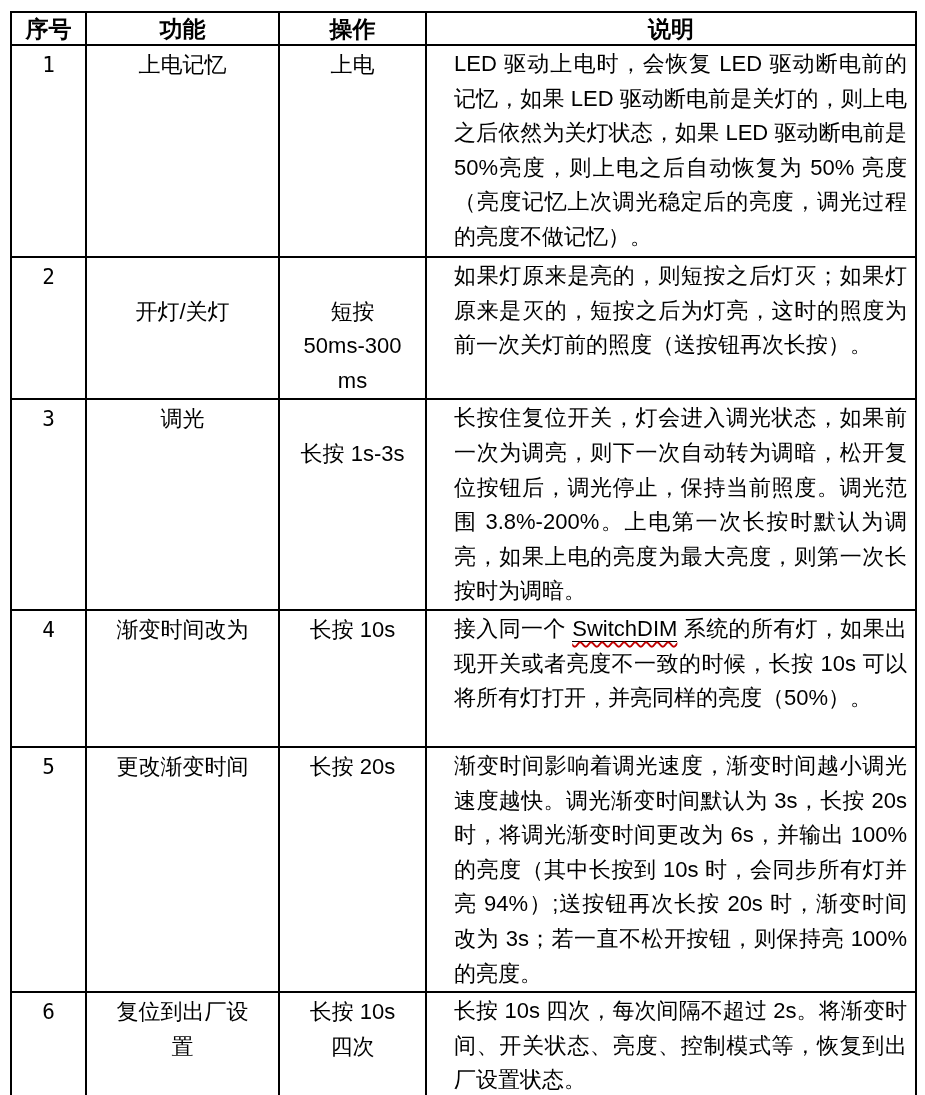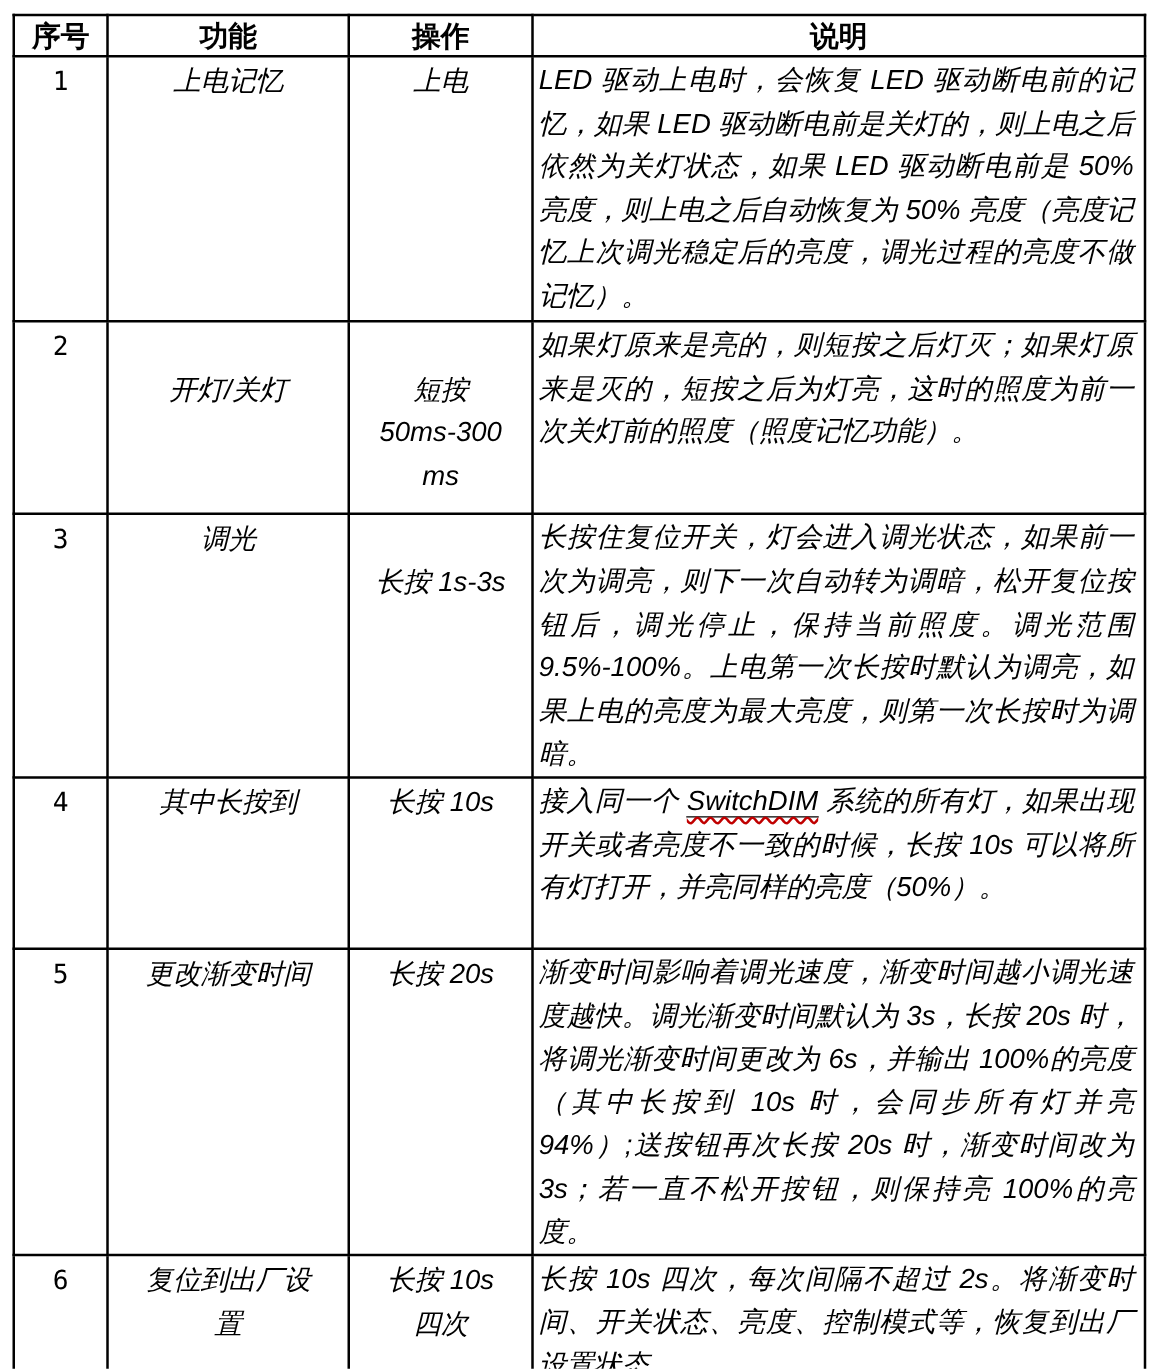--- a/index.html
+++ b/index.html
@@ -67,28 +67,26 @@
   td.cell-num {
     text-align: center;
     font-family: "DejaVu Sans Mono", "Liberation Sans", monospace;
     font-size: 21px;
     padding-top: 2px;
   }
   td.cell-func,
   td.cell-op {
     text-align: center;
     white-space: pre-line;
-    padding: 2px 4px 12px 4px;
-    font-style: italic;
+    padding: 2px 4px 0 4px;
   }
   td.cell-desc {
     text-align: justify;
     text-justify: inter-character;
-    padding: 1px 8px 0 4px;
-    font-style: italic;
+    padding: 1px 8px 0 27px;
   }
   
   .hl-word {
     border-bottom: 1.5px solid #000000;
     margin-top: 44px;
   }
   .hl-word .squiggle {
     text-decoration: underline wavy #c00000 1.5px;
     text-decoration-skip-ink: none;
     text-underline-offset: 5px;
@@ -122,32 +120,32 @@
           <td class="cell-desc">LED 驱动上电时，会恢复 LED 驱动断电前的记忆，如果 LED 驱动断电前是关灯的，则上电之后依然为关灯状态，如果 LED 驱动断电前是 50%亮度，则上电之后自动恢复为 50% 亮度（亮度记忆上次调光稳定后的亮度，调光过程的亮度不做记忆）。</td>
         </tr>
         <tr>
           <td class="cell-num">2</td>
           <td class="cell-func">
 开灯/关灯</td>
           <td class="cell-op">
 短按
 50ms-300
 ms</td>
-          <td class="cell-desc">如果灯原来是亮的，则短按之后灯灭；如果灯原来是灭的，短按之后为灯亮，这时的照度为前一次关灯前的照度（照度记忆功能）。</td>
+          <td class="cell-desc">如果灯原来是亮的，则短按之后灯灭；如果灯原来是灭的，短按之后为灯亮，这时的照度为前一次关灯前的照度（送按钮再次长按）。</td>
         </tr>
         <tr>
           <td class="cell-num">3</td>
           <td class="cell-func">调光</td>
           <td class="cell-op">
 长按 1s-3s</td>
-          <td class="cell-desc">长按住复位开关，灯会进入调光状态，如果前一次为调亮，则下一次自动转为调暗，松开复位按钮后，调光停止，保持当前照度。调光范围 9.5%-100%。上电第一次长按时默认为调亮，如果上电的亮度为最大亮度，则第一次长按时为调暗。</td>
+          <td class="cell-desc">长按住复位开关，灯会进入调光状态，如果前一次为调亮，则下一次自动转为调暗，松开复位按钮后，调光停止，保持当前照度。调光范围 3.8%-200%。上电第一次长按时默认为调亮，如果上电的亮度为最大亮度，则第一次长按时为调暗。</td>
         </tr>
         <tr>
           <td class="cell-num">4</td>
-          <td class="cell-func">其中长按到</td>
+          <td class="cell-func">渐变时间改为</td>
           <td class="cell-op">长按 10s</td>
           <td class="cell-desc">接入同一个 <span class="hl-word"><span class="squiggle">SwitchDIM</span></span> 系统的所有灯，如果出现开关或者亮度不一致的时候，长按 10s 可以将所有灯打开，并亮同样的亮度（50%）。</td>
         </tr>
         <tr>
           <td class="cell-num">5</td>
           <td class="cell-func">更改渐变时间</td>
           <td class="cell-op">长按 20s</td>
           <td class="cell-desc">渐变时间影响着调光速度，渐变时间越小调光速度越快。调光渐变时间默认为 3s，长按 20s 时，将调光渐变时间更改为 6s，并输出 100%的亮度（其中长按到 10s 时，会同步所有灯并亮 94%）;送按钮再次长按 20s 时，渐变时间改为 3s；若一直不松开按钮，则保持亮 100%的亮度。</td>
         </tr>
         <tr>

